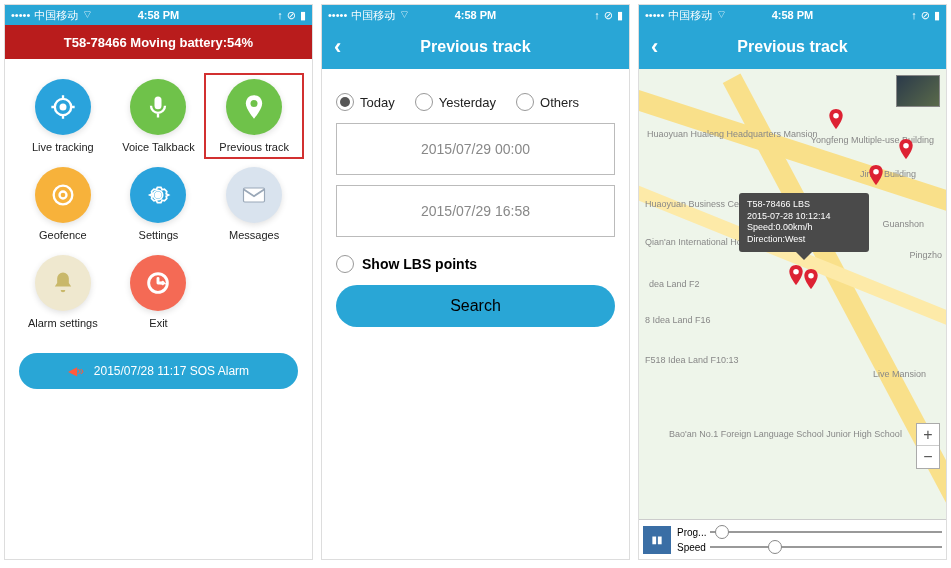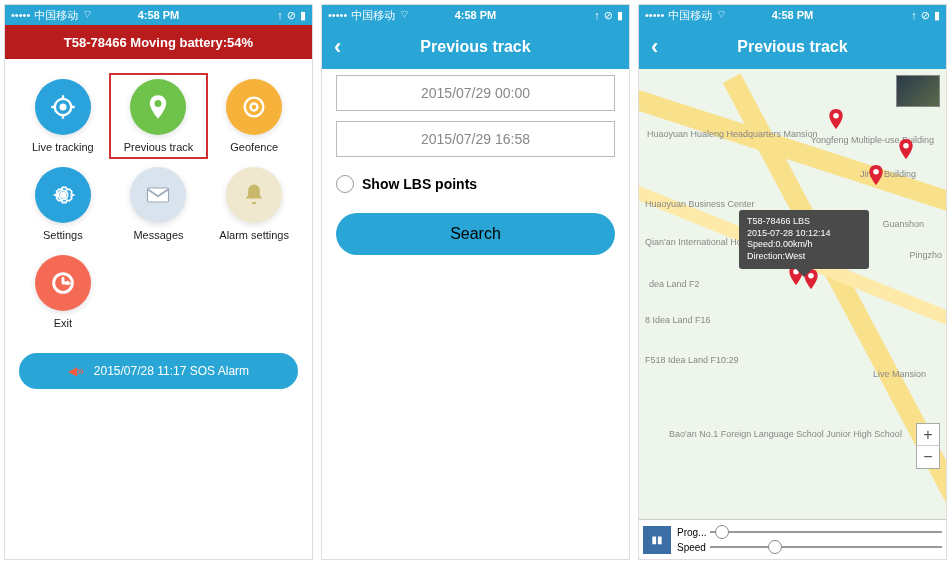--- a/index.html
+++ b/index.html
@@ -16,29 +16,29 @@
 .grid-item { display: flex; flex-direction: column; align-items: center; gap: 6px; cursor: pointer; }
 .grid-item.highlight { border: 2px solid #d23030; padding: 4px; margin: -6px; }
 .icon-circle { width: 56px; height: 56px; border-radius: 50%; display: flex; align-items: center; justify-content: center; box-shadow: 0 2px 6px rgba(0,0,0,.12); }
 .icon-circle svg { width: 28px; height: 28px; }
 .grid-label { font-size: 11px; color: #222; text-align: center; }
 .sos-bar { margin-top: 24px; background: #29a6d6; color: #fff; border-radius: 20px; height: 36px; display: flex; align-items: center; justify-content: center; font-size: 12px; gap: 10px; }
 .radio-row { display: flex; gap: 20px; margin: 18px 0 12px; align-items: center; }
 .radio-opt { display: flex; align-items: center; gap: 6px; font-size: 13px; color: #222; cursor: pointer; }
 .radio-outer { width: 18px; height: 18px; border-radius: 50%; border: 1.5px solid #999; display: flex; align-items: center; justify-content: center; }
 .radio-outer.on::after { content: ""; width: 10px; height: 10px; border-radius: 50%; background: #555; }
-.date-input { width: 100%; height: 36px; border: 1px solid #bbb; margin-bottom: 10px; text-align: center; font-size: 14px; color: #888; background: #fff; }
-.check-row { display: flex; align-items: center; gap: 8px; font-size: 14px; font-weight: 600; margin: 8px 0 20px; }
+.date-input { width: 100%; height: 52px; border: 1px solid #bbb; margin-bottom: 10px; text-align: center; font-size: 14px; color: #888; background: #fff; }
+.check-row { display: flex; align-items: center; gap: 8px; font-size: 14px; font-weight: 600; margin: 8px 0 12px; }
 .search-btn { background: #29a6d6; color: #000; font-size: 16px; font-weight: 500; border: none; border-radius: 22px; height: 42px; width: 100%; cursor: pointer; }
 .map { flex: 1; position: relative; background: #eef5ea; overflow: hidden; }
 .road { position: absolute; background: #f9e08a; }
 .label-map { position: absolute; font-size: 9px; color: #888; }
 .marker { position: absolute; width: 14px; height: 20px; }
 .marker svg { width: 100%; height: 100%; }
-.tooltip { position: absolute; background: #4a4a4a; color: #fff; font-size: 9px; padding: 6px 8px; border-radius: 3px; width: 130px; line-height: 1.3; margin-top: 17px; }
+.tooltip { position: absolute; background: #4a4a4a; color: #fff; font-size: 9px; padding: 6px 8px; border-radius: 3px; width: 130px; line-height: 1.3; }
 .tooltip::after { content: ""; position: absolute; bottom: -8px; left: 50%; margin-left: -8px; border: 8px solid transparent; border-top-color: #4a4a4a; border-bottom: none; }
 .zoom { position: absolute; right: 6px; bottom: 50px; display: flex; flex-direction: column; border: 1px solid #aaa; background: #fff; }
 .zoom div { width: 22px; height: 22px; display: flex; align-items: center; justify-content: center; font-size: 16px; color: #555; border-bottom: 1px solid #ccc; cursor: pointer; }
 .zoom div:last-child { border-bottom: none; }
 .playbar { height: 40px; background: #fff; border-top: 1px solid #ccc; display: flex; align-items: center; padding: 0 4px; gap: 6px; font-size: 10px; }
 .play-btn { width: 28px; height: 28px; background: #3a6ea5; color: #fff; display: flex; align-items: center; justify-content: center; cursor: pointer; }
 .slider { flex: 1; display: flex; flex-direction: column; gap: 4px; }
 .slider-row { display: flex; align-items: center; gap: 4px; }
 .track { flex: 1; height: 2px; background: #999; position: relative; }
 .thumb { position: absolute; width: 14px; height: 14px; background: #fff; border: 1px solid #888; border-radius: 50%; top: -6px; }
@@ -67,20 +67,29 @@
         <div class="grid-item">
           <div class="icon-circle" style="background:#2aa3dc">
             <svg viewBox="0 0 24 24" fill="none" stroke="#fff" stroke-width="2">
               <circle cx="12" cy="12" r="7"></circle>
               <circle cx="12" cy="12" r="2" fill="#fff"></circle>
               <path d="M12 2v3M12 19v3M2 12h3M19 12h3"></path>
             </svg>
           </div>
           <div class="grid-label">Live tracking</div>
         </div>
+        <div class="grid-item">
+          <div class="icon-circle" style="background:#6fc24a">
+            <svg viewBox="0 0 24 24" fill="#fff">
+              <rect x="9" y="3" width="6" height="11" rx="3"></rect>
+              <path fill="none" stroke="#fff" stroke-width="2" d="M6 11a6 6 0 0012 0M12 18v3"></path>
+            </svg>
+          </div>
+          <div class="grid-label">Voice Talkback</div>
+        </div>
         <div class="grid-item highlight">
           <div class="icon-circle" style="background:#6fc24a">
             <svg viewBox="0 0 24 24" fill="#fff">
               <path d="M12 2C8 2 5 5 5 9c0 5 7 13 7 13s7-8 7-13c0-4-3-7-7-7z"></path>
               <circle cx="12" cy="9" r="3" fill="#6fc24a"></circle>
             </svg>
           </div>
           <div class="grid-label">Previous track</div>
         </div>
         <div class="grid-item">
@@ -148,20 +157,34 @@
         <span>↑</span>
         <span>⊘</span>
         <span>▮</span>
       </div>
   </div>
   <div class="header">
     <span class="back-btn">‹</span>
     <span>Previous track</span>
   </div>
   <div class="content" style="padding-top:6px">
+    <div class="radio-row">
+      <div class="radio-opt">
+          <span class="radio-outer on"></span>
+          <span>Today</span>
+        </div>
+      <div class="radio-opt">
+          <span class="radio-outer"></span>
+          <span>Yesterday</span>
+        </div>
+      <div class="radio-opt">
+          <span class="radio-outer"></span>
+          <span>Others</span>
+        </div>
+    </div>
     <input class="date-input" value="2015/07/29 00:00" style="">
     <input class="date-input" value="2015/07/29 16:58" style="">
     <div class="check-row">
       <span class="radio-outer"></span>
       <span>Show LBS points</span>
     </div>
     <button class="search-btn">Search</button>
   </div>
 </div>
 
@@ -191,21 +214,21 @@
 
     <div class="label-map" style="top:60px;left:8px">Huaoyuan Hualeng Headquarters Mansion</div>
     <div class="label-map" style="top:66px;right:12px">Yongfeng Multiple-use Building</div>
     <div class="label-map" style="top:100px;right:30px">Jingu Building</div>
     <div class="label-map" style="top:130px;left:6px">Huaoyuan Business Center</div>
     <div class="label-map" style="top:168px;left:6px">Qian'an International Hotel</div>
     <div class="label-map" style="top:150px;right:22px">Guanshon</div>
     <div class="label-map" style="top:181px;right:4px">Pingzho</div>
     <div class="label-map" style="top:210px;left:10px">dea Land F2</div>
     <div class="label-map" style="top:246px;left:6px">8 Idea Land F16</div>
-    <div class="label-map" style="top:286px;left:6px">F518 Idea Land F10:29</div>
+    <div class="label-map" style="top:286px;left:6px">F518 Idea Land F10:13</div>
     <div class="label-map" style="top:300px;right:20px">Live Mansion</div>
     <div class="label-map" style="top:360px;left:30px">Bao'an No.1 Foreign Language School Junior High School</div>
 
     <div class="marker" style="top:40px;left:190px"><svg viewBox="0 0 24 36">
           <path fill="#d23" d="M12 0C5 0 0 5 0 12c0 9 12 24 12 24s12-15 12-24C24 5 19 0 12 0z"></path>
           <circle cx="12" cy="12" r="5" fill="#fff"></circle>
         </svg></div>
     <div class="marker" style="top:70px;left:260px"><svg viewBox="0 0 24 36">
           <path fill="#d23" d="M12 0C5 0 0 5 0 12c0 9 12 24 12 24s12-15 12-24C24 5 19 0 12 0z"></path>
           <circle cx="12" cy="12" r="5" fill="#fff"></circle>

